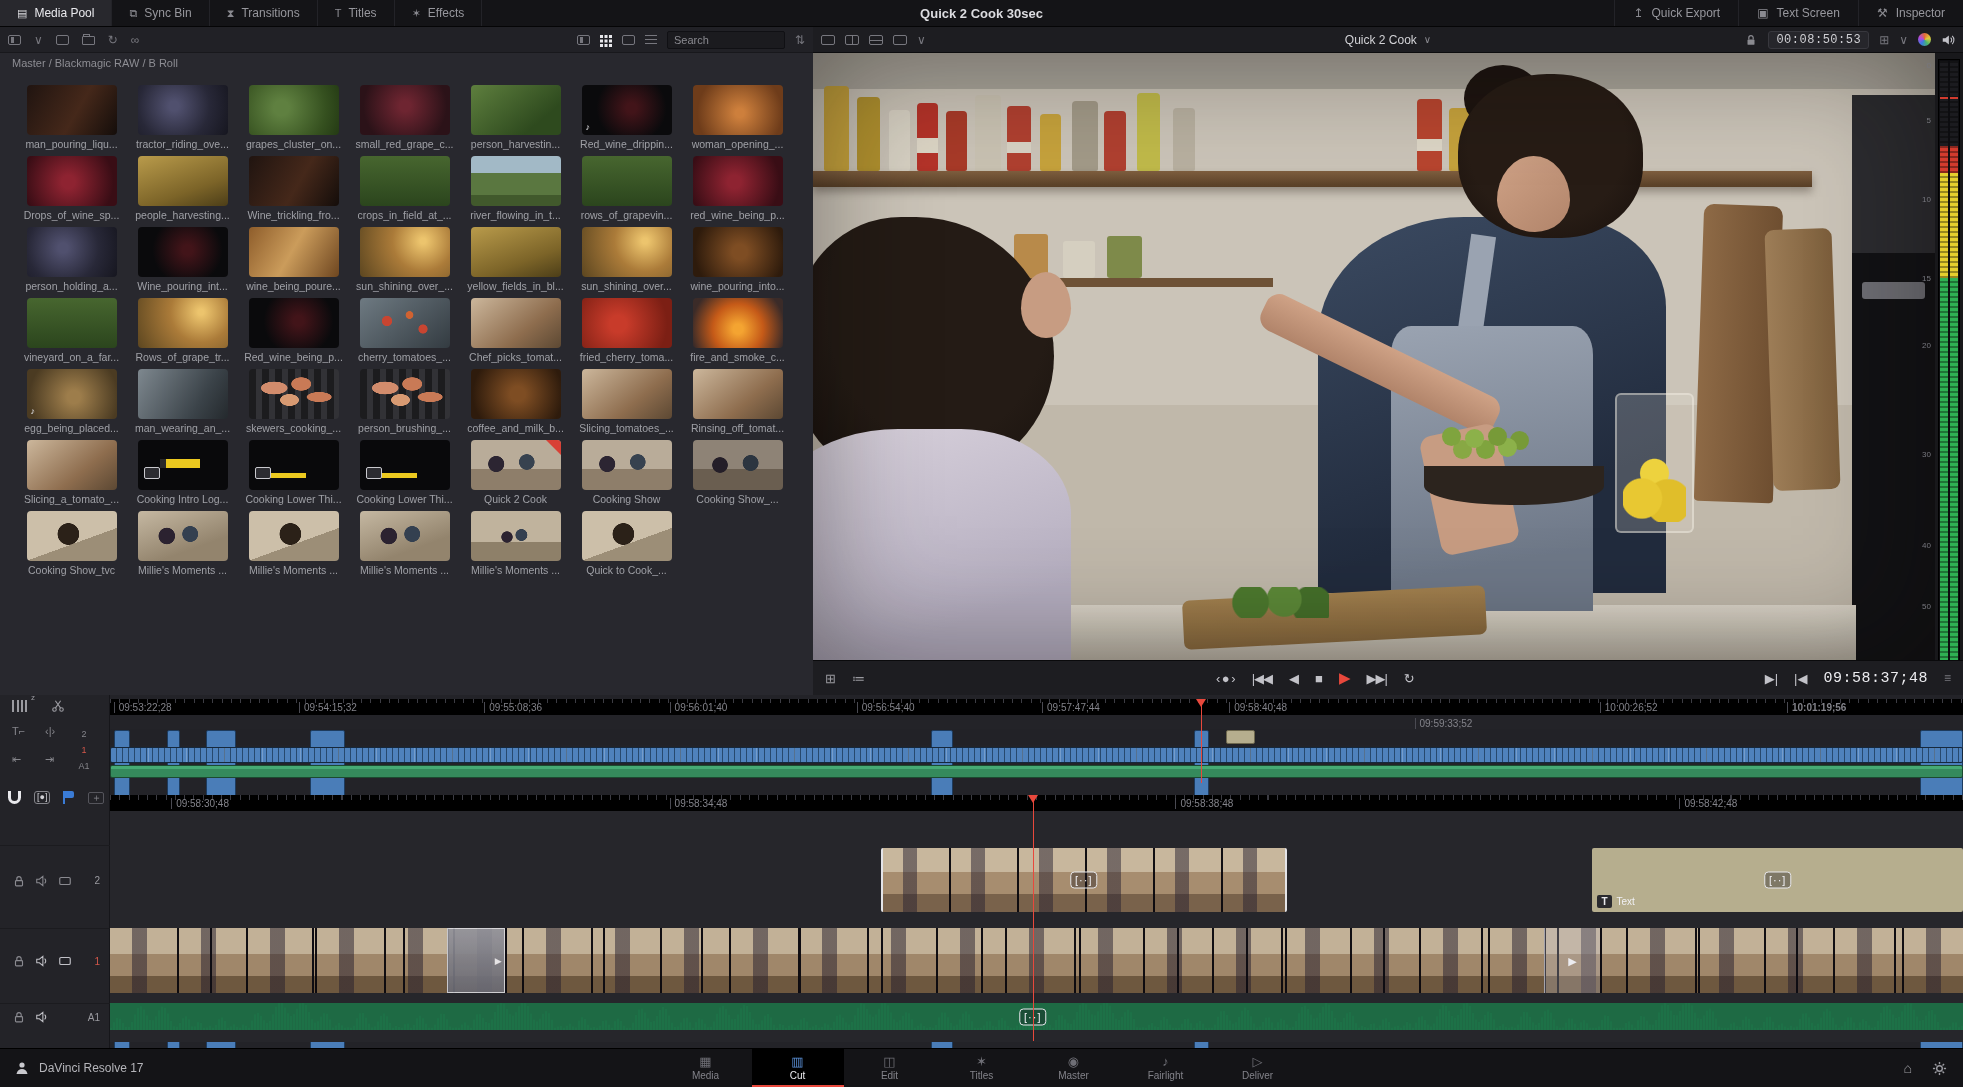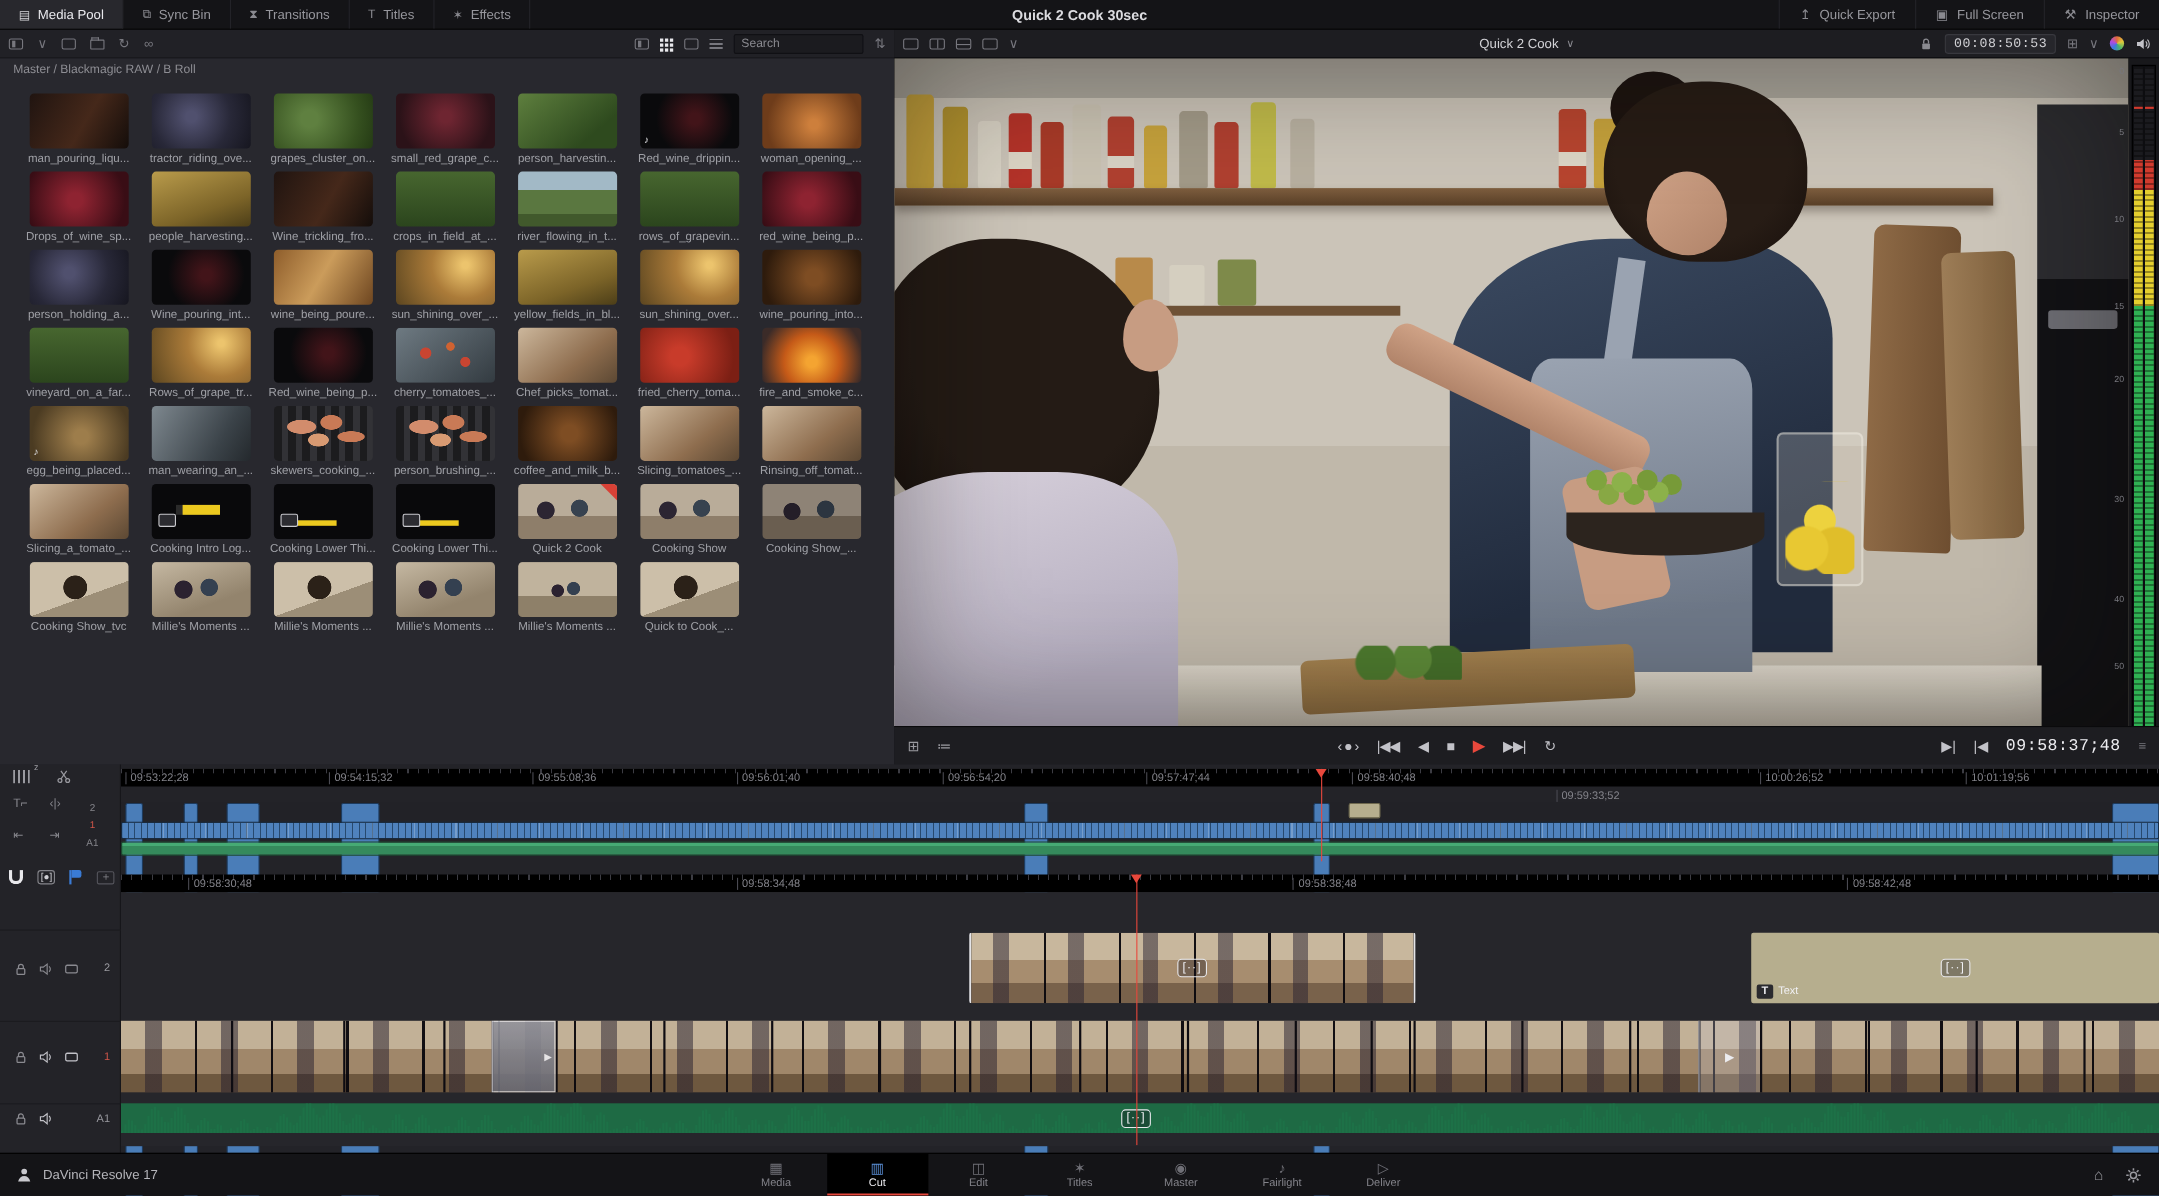--- a/index.html
+++ b/index.html
@@ -306,21 +306,21 @@
       </div>
     <div class="app-title">Quick 2 Cook 30sec</div>
     <div class="actions">
 
     <div class="action">
           <span class="ac-ic">↥</span>
           <span>Quick Export</span>
         </div>
         <div class="action">
           <span class="ac-ic">▣</span>
-          <span>Full Screen</span>
+          <span>Text Screen</span>
         </div>
         <div class="action">
           <span class="ac-ic">⚒</span>
           <span>Inspector</span>
         </div>
       </div>
   </header>
 
   <section class="media-pool">
     <div class="mp-toolbar">
@@ -875,26 +875,26 @@
       </div>
     </div>
 
     <div class="tl-upper">
       <div class="ruler ruler-upper">
 
       <span class="tick" style="left: 0.2%;">09:53:22;28</span>
           <span class="tick" style="left: 10.2%;">09:54:15;32</span>
           <span class="tick" style="left: 20.2%;">09:55:08;36</span>
           <span class="tick" style="left: 30.2%;">09:56:01;40</span>
-          <span class="tick" style="left: 40.3%;">09:56:54;20</span>
+          <span class="tick" style="left: 40.3%;">09:56:54;40</span>
           <span class="tick" style="left: 50.3%;">09:57:47;44</span>
           <span class="tick" style="left: 60.4%;">09:58:40;48</span>
           <span class="tick" style="left: 70.4%; margin-top: 16px;">09:59:33;52</span>
           <span class="tick" style="left: 80.4%;">10:00:26;52</span>
-          <span class="tick" style="left: 90.5%;">10:01:19;56</span>
+          <span class="tick" style="left: 90.5%; font-weight: bold;">10:01:19;56</span>
         </div>
       <div class="ov-row ov-t2">
 
       <span class="ov-clip video" style="left: 0.2%; width: 0.9%;"></span>
           <span class="ov-clip video" style="left: 3.1%; width: 0.7%;"></span>
           <span class="ov-clip video" style="left: 5.2%; width: 1.6%;"></span>
           <span class="ov-clip video" style="left: 10.8%; width: 1.9%;"></span>
           <span class="ov-clip video" style="left: 44.3%; width: 1.2%;"></span>
           <span class="ov-clip video" style="left: 58.5%; width: 0.8%;"></span>
           <span class="ov-clip title" style="left: 60.2%; width: 1.6%;"></span>

